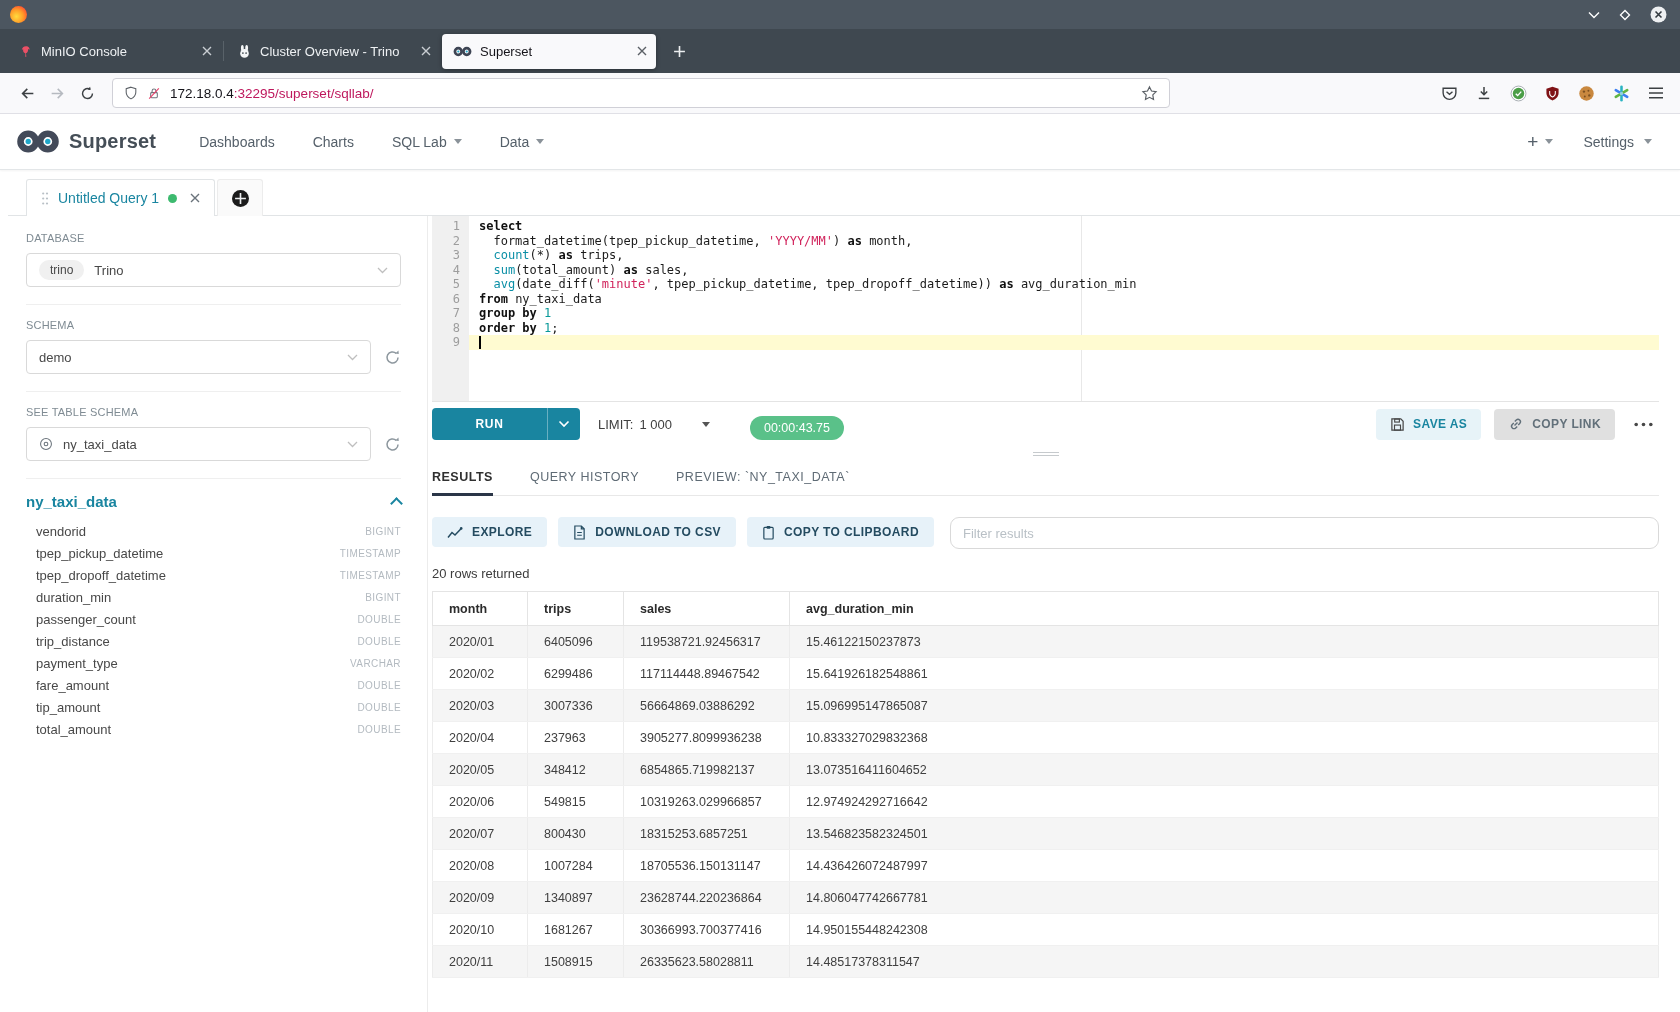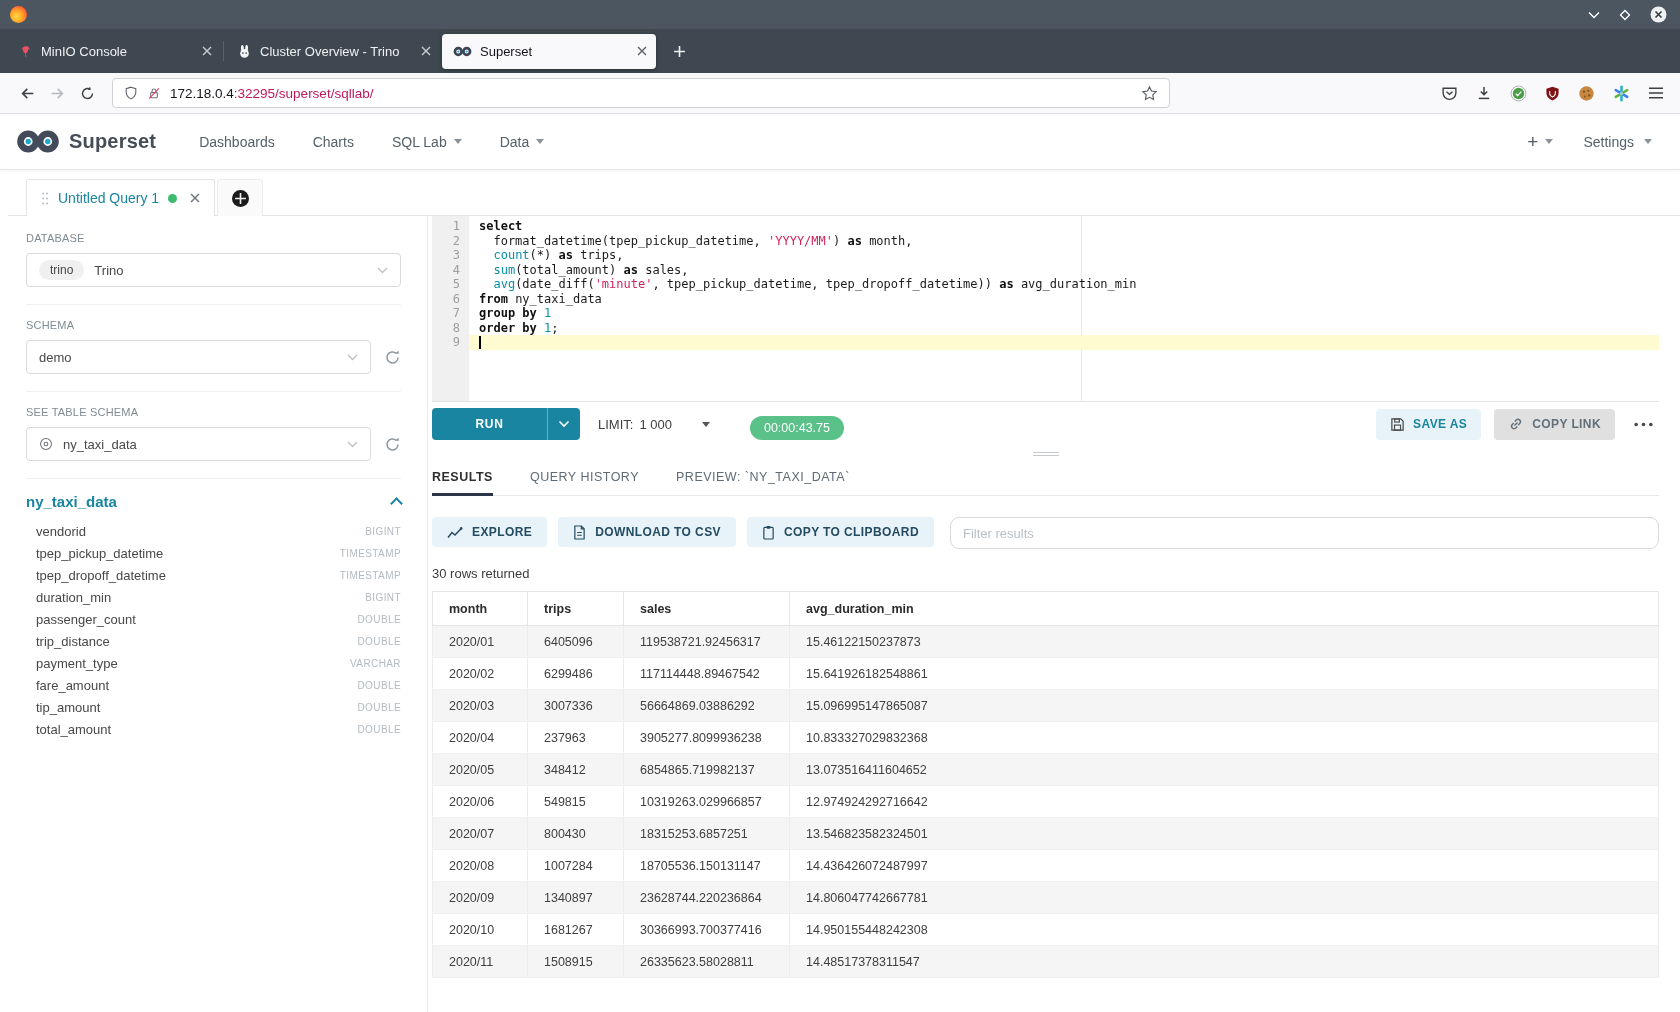--- a/index.html
+++ b/index.html
@@ -599,21 +599,21 @@
                 <span style="display: inline-flex;">
                   <svg width="13" height="15" viewBox="0 0 14 16" fill="none" stroke="#244b60" stroke-width="1.3">
                     <rect x="2" y="2.5" width="10" height="12.5" rx="1"></rect>
                     <rect x="5" y="1" width="4" height="3" rx=".8" fill="#244b60" stroke="none"></rect>
                   </svg>
                 </span>
                 <span>COPY TO CLIPBOARD</span>
               </div>
               <input class="filter" placeholder="Filter results" style="">
           </div>
-          <div class="rowcount">30 rows returned</div>
+          <div class="rowcount">20 rows returned</div>
           <div class="tablewrap">
             <table class="rtable">
               <colgroup>
                   <col style="width:95px">
                   <col style="width:96px">
                   <col style="width:166px">
                   <col>
                 </colgroup>
               <thead>
                   <tr id="rt-head">

